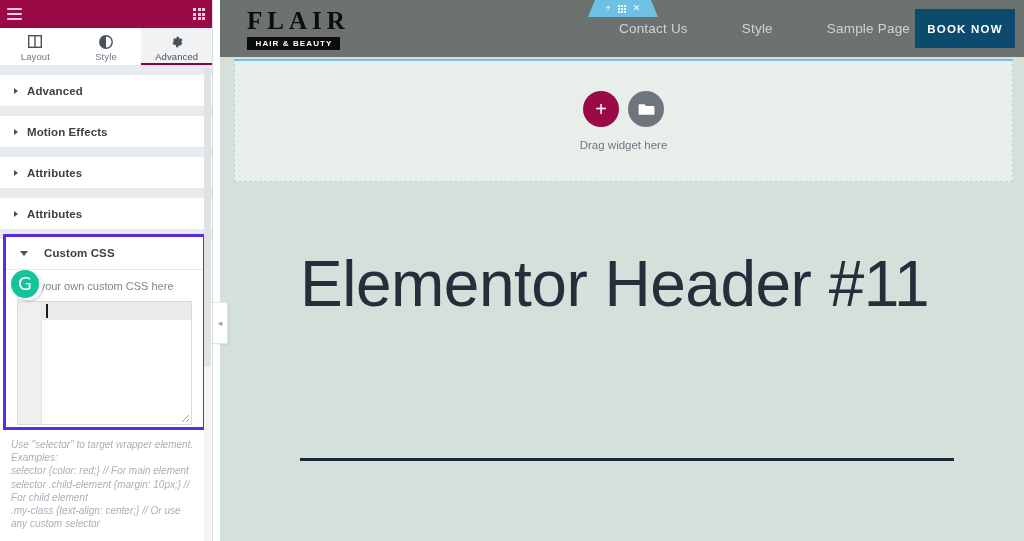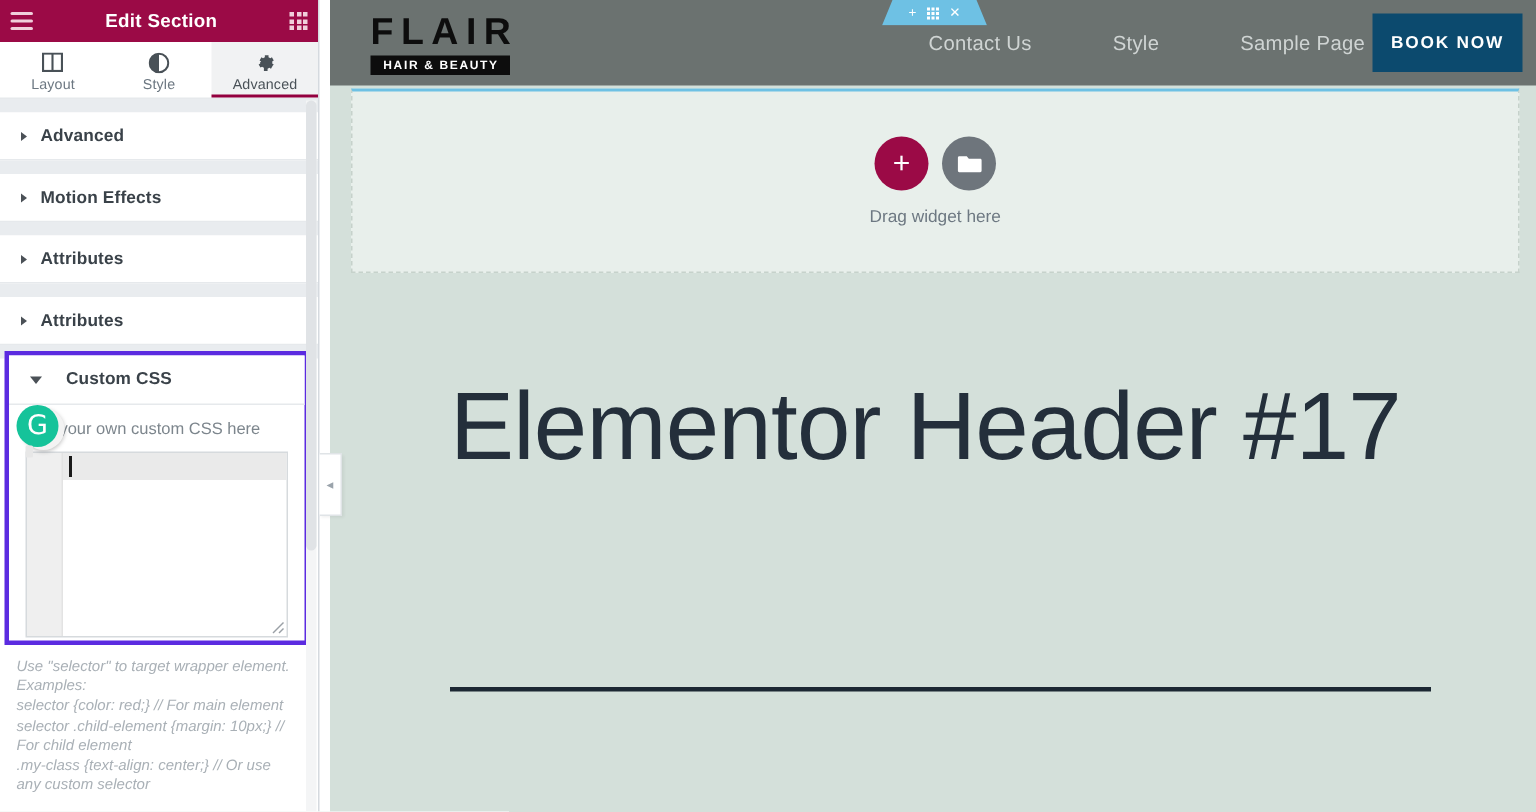--- a/index.html
+++ b/index.html
@@ -101,21 +101,21 @@
     bottom: 0; background: #f4f5f6; }
   .panel-scroll-thumb { position: absolute; right: 1px; top: 67px; width: 7px;
     height: 300px; background: #e0e3e6; border-radius: 4px; }
 
   
   #preview { position: absolute; left: 220px; top: 0; width: 804px; height: 541px;
     background: #d4e0da; overflow: hidden; }
   .site-nav { height: 57px; background: #6b7270; display: flex; align-items: center;
     position: relative; }
   .logo { margin-left: 27px; width: 96px; }
-  .logo-word { font-family: Liberation Sans, sans-serif; font-weight: bold;
+  .logo-word { font-family: Liberation Serif, serif; font-weight: bold;
     font-size: 25px; letter-spacing: 5px; color: #0d0d0d; line-height: 26px; }
   .logo-tag { margin-top: 3px; background: #0d0d0d; color: #ffffff; font-size: 8px;
     font-weight: bold; letter-spacing: 1.1px; text-align: center; padding: 2px 0 2px 1px;
     width: 93px; }
   .nav-links { position: absolute; left: 372px; top: 0; height: 57px;
     display: flex; align-items: center; gap: 0; }
   .nav-link { font-size: 13.5px; color: #cfd4d3; padding: 0 27px; cursor: pointer;
     letter-spacing: .2px; }
   .book-btn { position: absolute; right: 9px; top: 9px; width: 100px; height: 39px;
     background: #0c4a6e; color: #ffffff; font-size: 11.5px; font-weight: bold;
@@ -164,21 +164,20 @@
 <div id="root">
 
   <div id="panel">
 
     <div class="panel-header">
       <div class="hamburger">
         <i></i>
           <i></i>
           <i></i>
       </div>
-      <div class="panel-title">Edit Section</div>
       <div class="grid9">
         <i></i>
           <i></i>
           <i></i>
           <i></i>
           <i></i>
           <i></i>
           <i></i>
           <i></i>
           <i></i>
@@ -327,21 +326,21 @@
             <svg width="17" height="14" viewBox="0 0 17 14">
                 <path fill="#ffffff" d="M1.5 2.2h5l1.4 1.7h7.6c.5 0 .9.4.9.9v7.1c0 .5-.4.9-.9.9H1.5c-.5 0-.9-.4-.9-.9V3.1c0-.5.4-.9.9-.9z"></path>
               </svg>
           </div>
         </div>
         <div class="drop-text">Drag widget here</div>
       </div>
     </div>
 
     <div class="hero">
-      <div class="hero-title">Elementor Header #17</div>
+      <div class="hero-title">Elementor Header #11</div>
       <div class="hero-rule"></div>
     </div>
   </div>
 
   <div class="collapse-handle">
     <span>◂</span>
   </div>
 
 </div>
 

